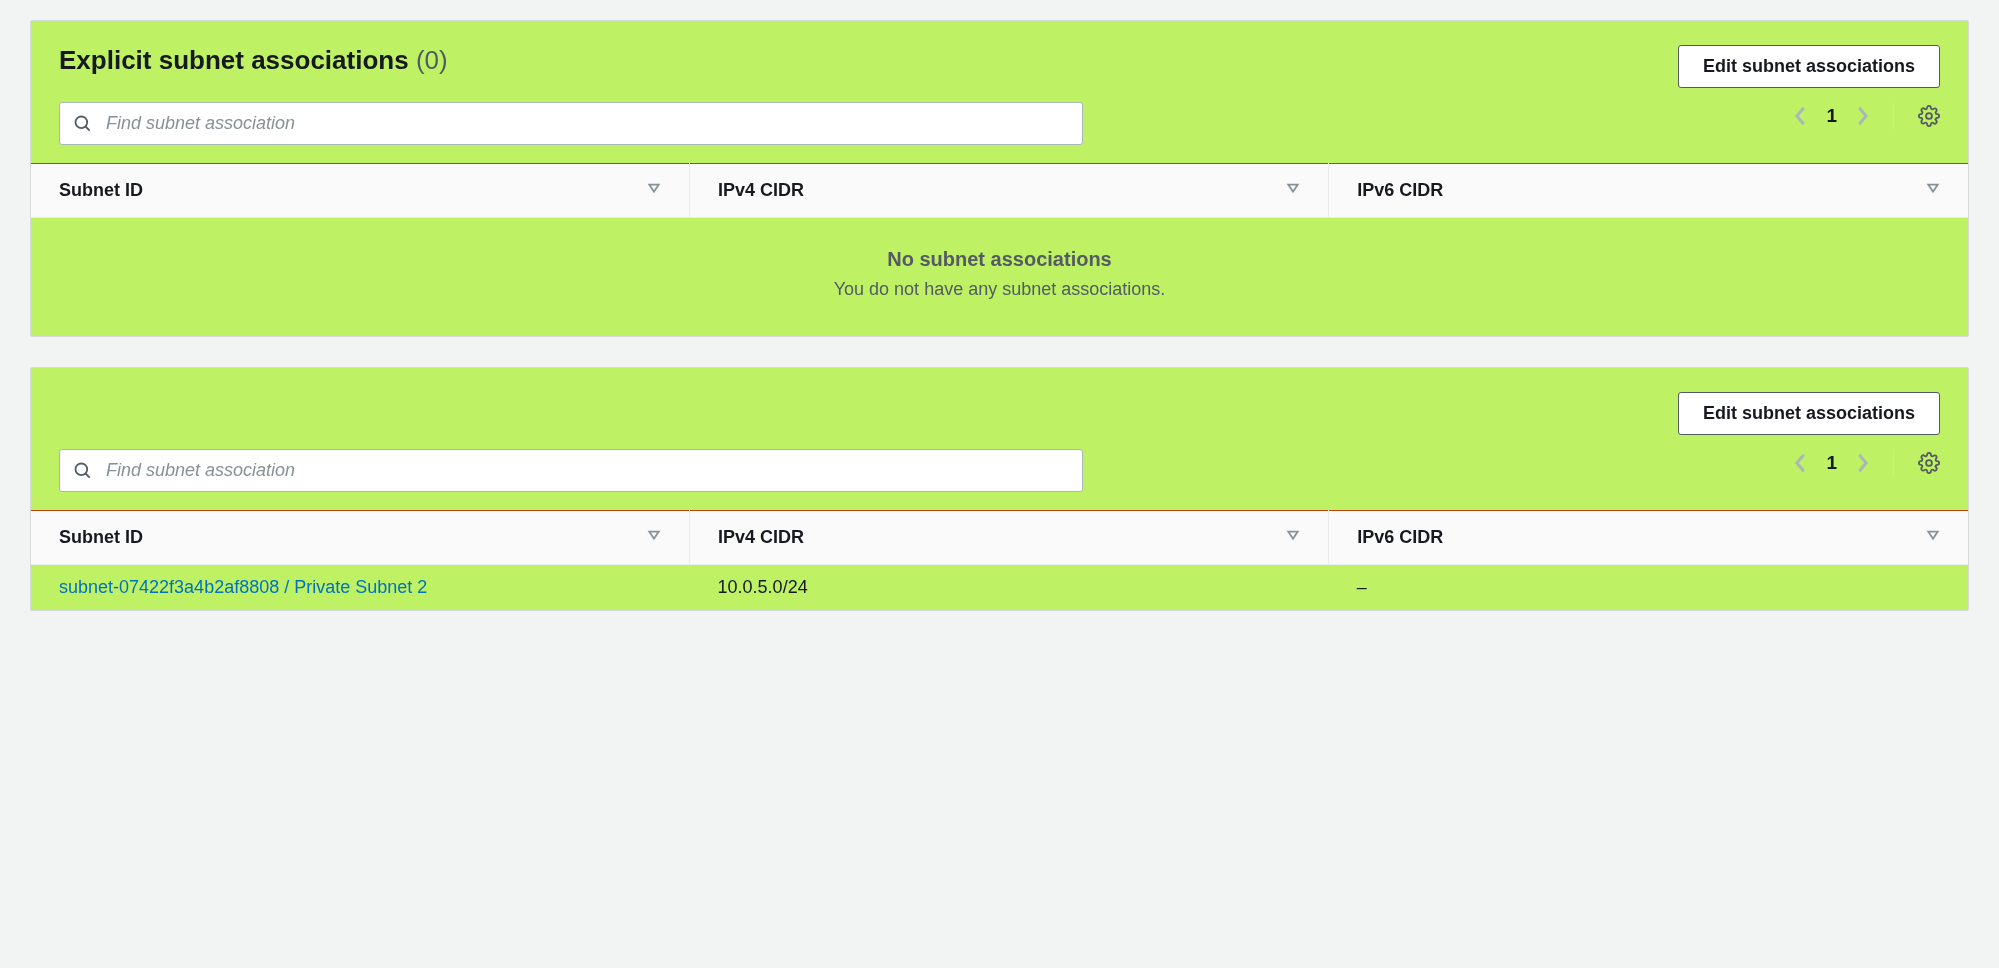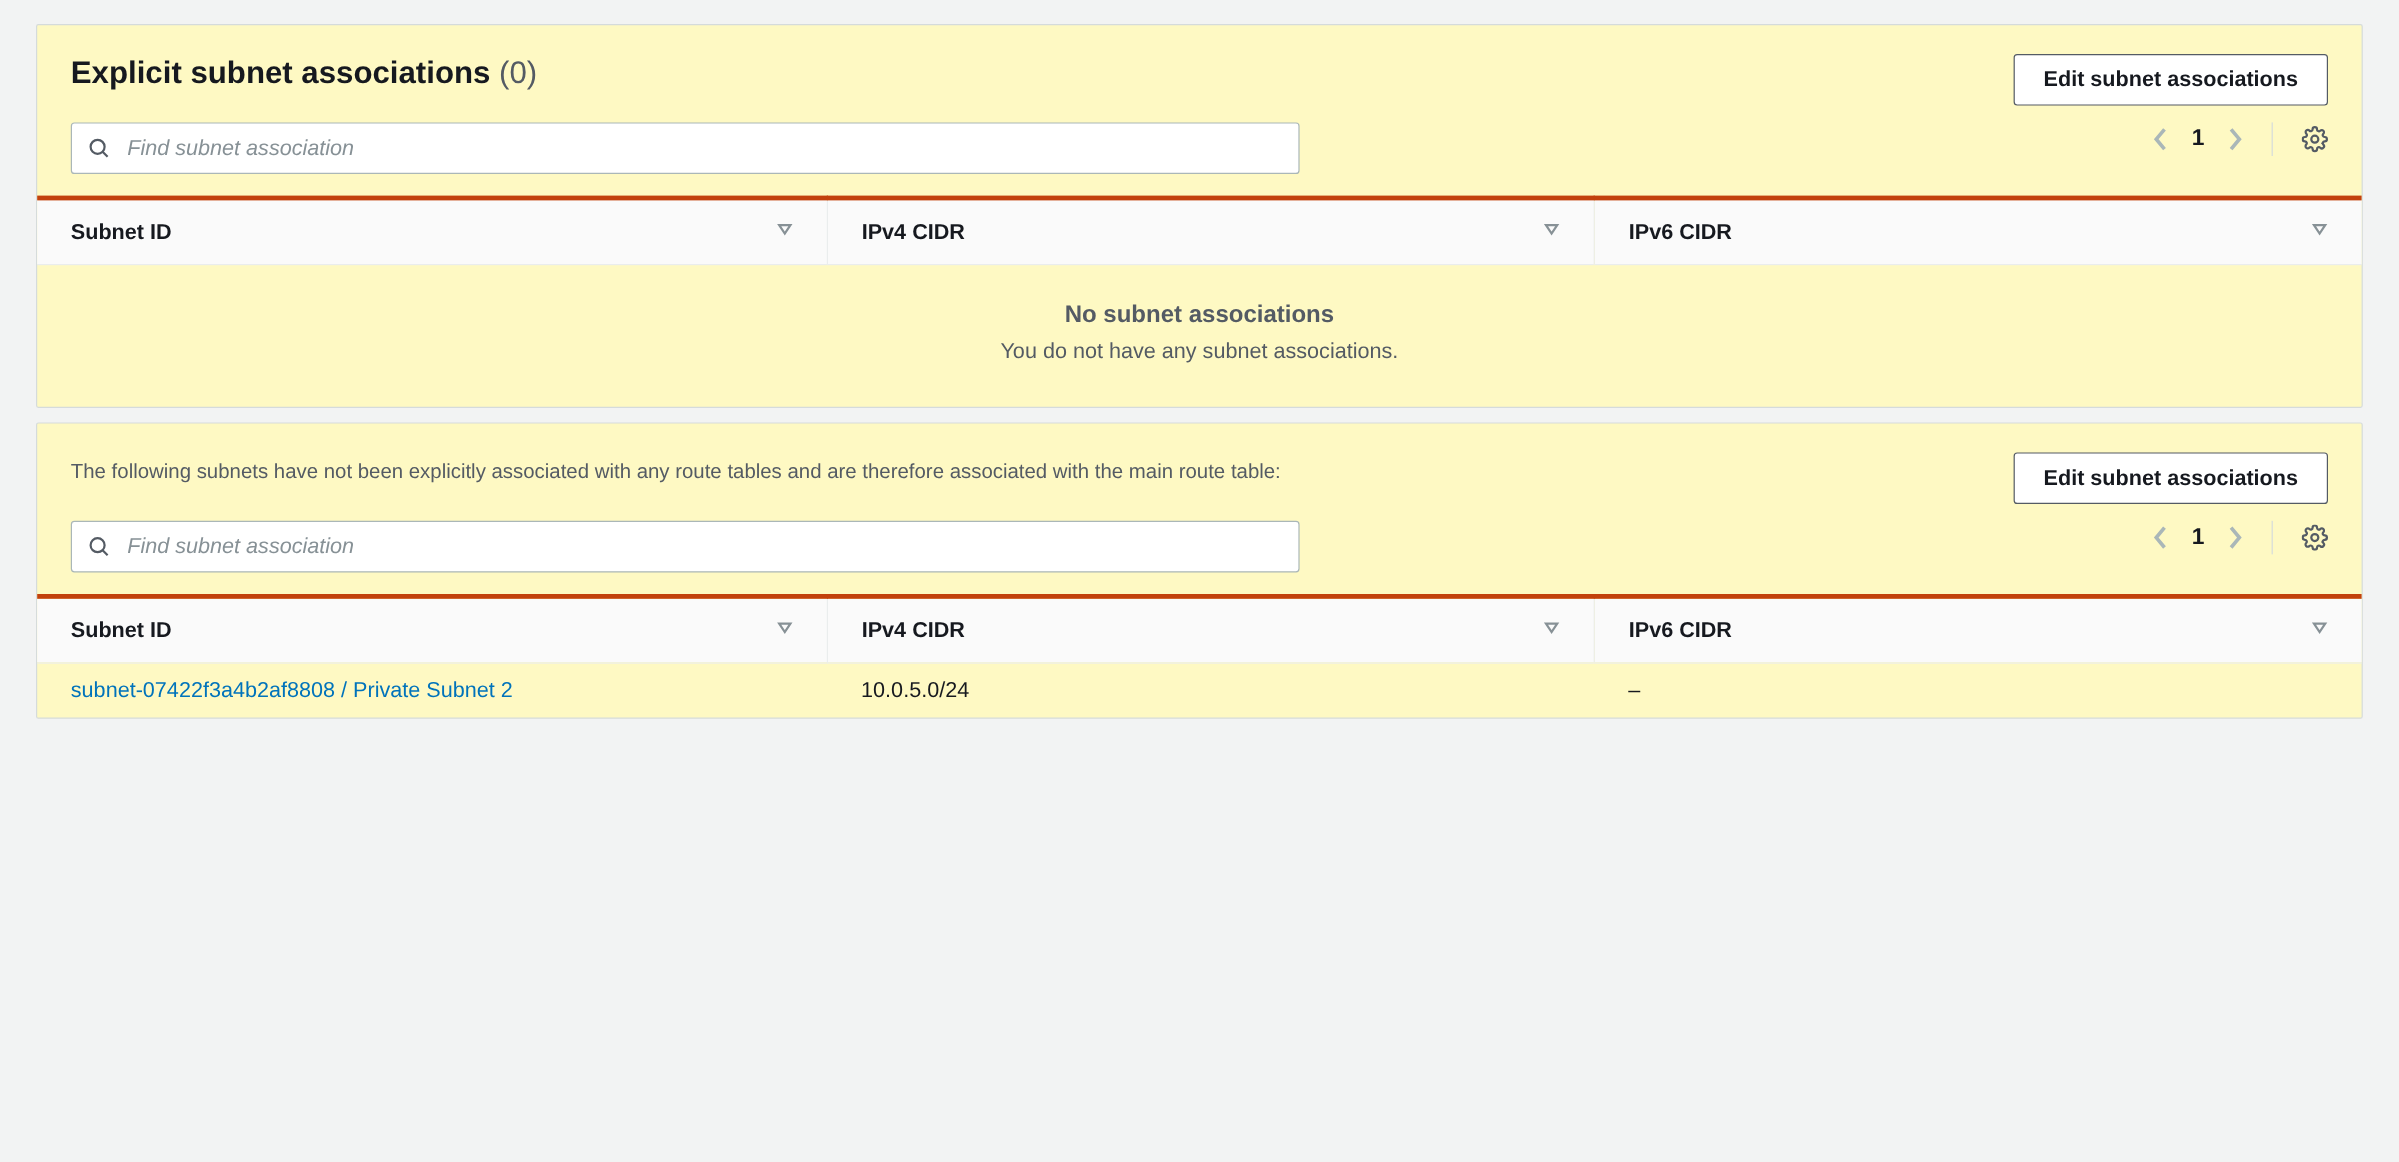--- a/index.html
+++ b/index.html
@@ -7,24 +7,24 @@
       margin: 0;
       padding: 0;
     }
     body {
       font-family: "Amazon Ember", "Helvetica Neue", Arial, sans-serif;
       background: #f2f3f3;
       padding: 20px 30px;
       color: #16191f;
     }
     .panel {
-      background: #fef9c3;
+      background: #bef264;
       border: 1px solid #d5dbdb;
       border-radius: 2px;
-      margin-bottom: 12px;
+      margin-bottom: 30px;
       padding: 0;
     }
     .panel-header {
       display: flex;
       justify-content: space-between;
       align-items: flex-start;
       padding: 24px 28px 14px 28px;
     }
     .panel-header-left {
       flex: 1;
@@ -115,21 +115,21 @@
       color: #545b64;
       display: flex;
       align-items: center;
     }
     .table {
       width: 100%;
       border-collapse: collapse;
     }
     .table-head-row {
       background: #fafafa;
-      border-top: 4px solid #c2410c;
+      border-top: 1px solid #c2410c;
       border-bottom: 1px solid #eaeded;
     }
     .th {
       text-align: left;
       padding: 16px 28px;
       font-size: 18px;
       font-weight: 700;
       color: #16191f;
       position: relative;
     }
@@ -255,21 +255,20 @@
           </div>
         </td>
       </tr>
     </tbody>
   </table>
 </div>
 
 <div class="panel">
   <div class="panel-header">
     <div class="panel-header-left">
-      <p class="panel-subtitle">The following subnets have not been explicitly associated with any route tables and are therefore associated with the main route table:</p>
     </div>
     <button class="edit-btn">Edit subnet associations</button>
   </div>
 
   <div class="toolbar-row">
     <div class="search-wrap">
       <span class="search-icon">
         <svg class="svg-i" width="20" height="20" viewBox="0 0 24 24" fill="none" stroke="currentColor" stroke-width="2.2">
             <circle cx="10" cy="10" r="7"></circle>
             <line x1="20" y1="20" x2="15" y2="15"></line>

